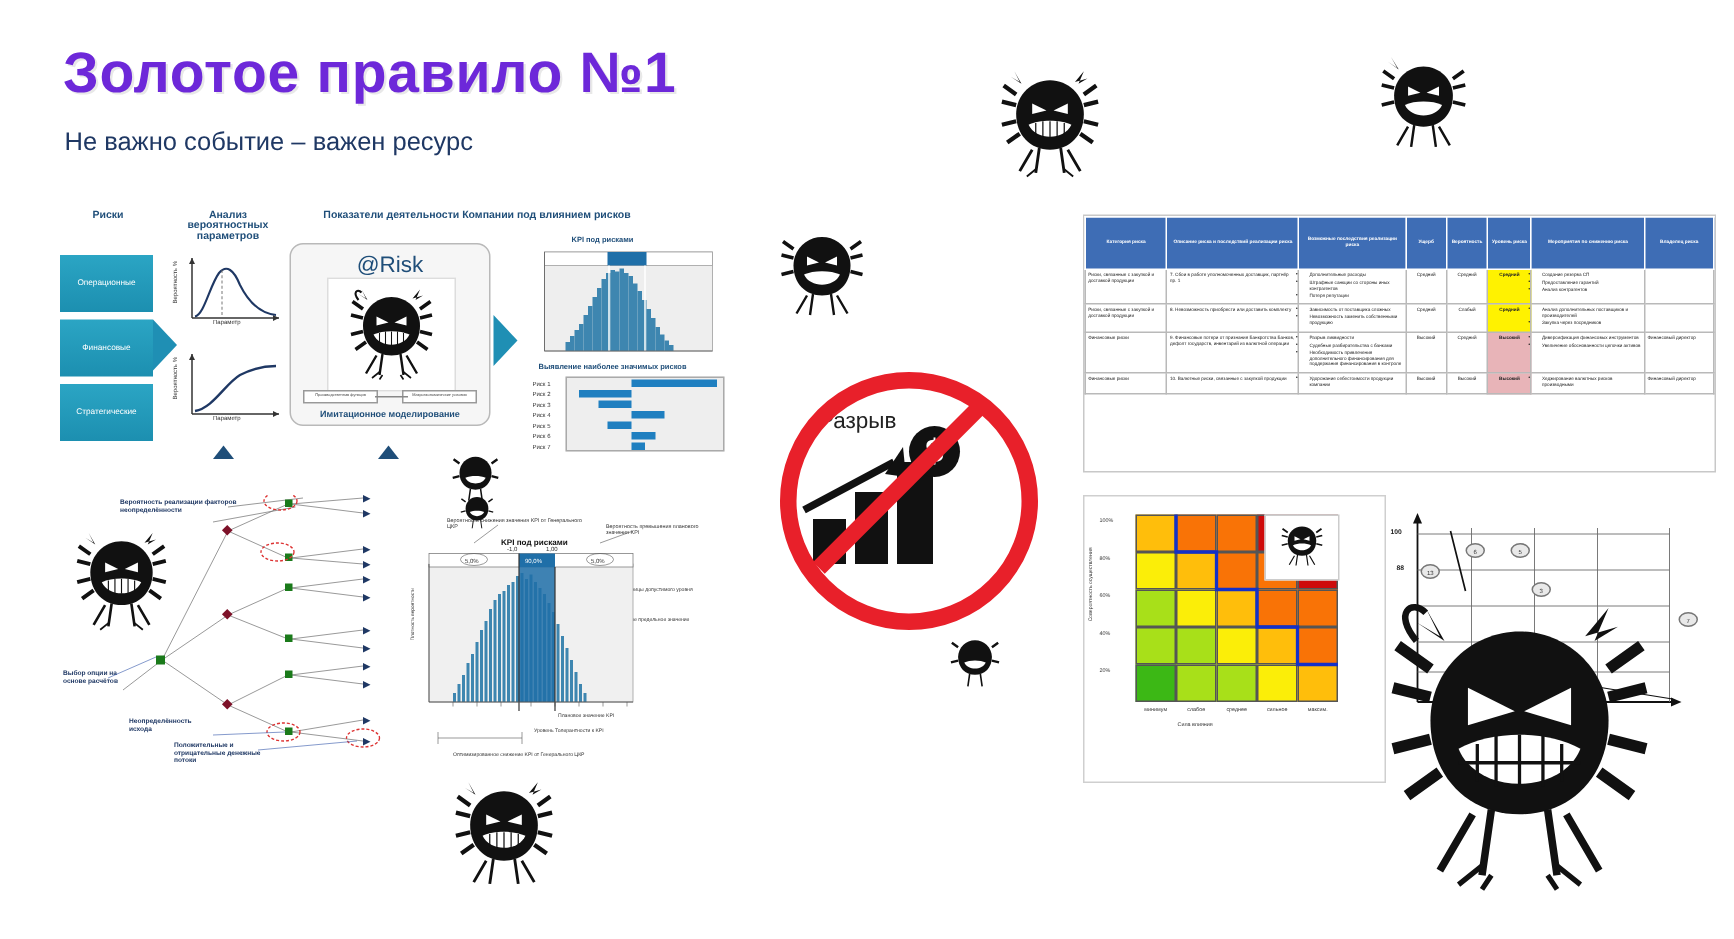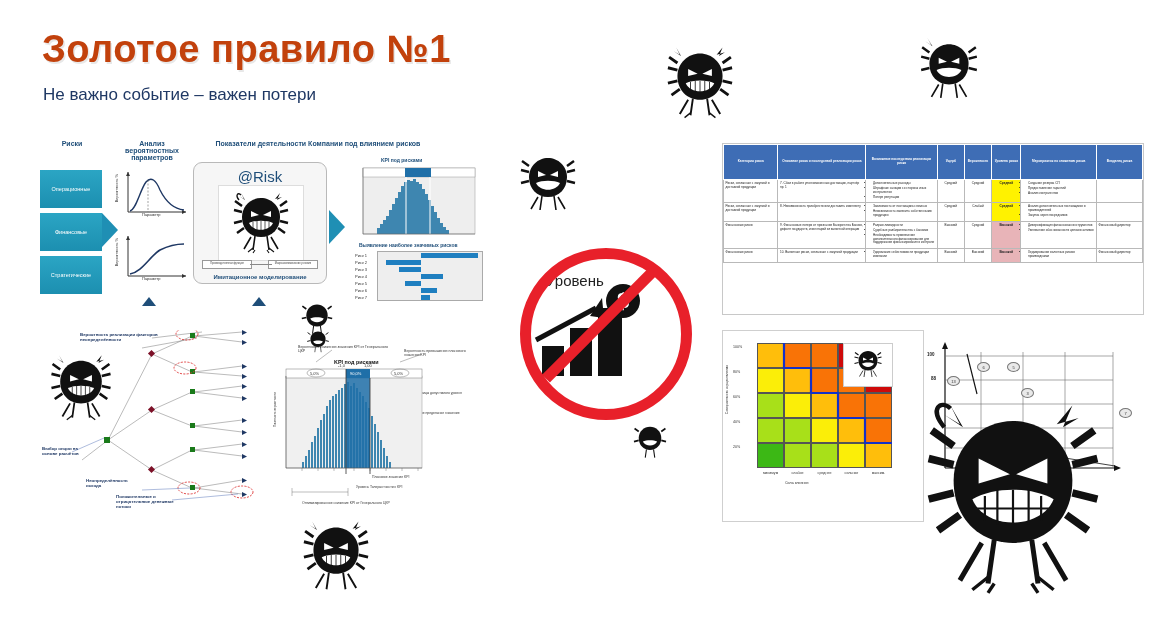--- a/index.html
+++ b/index.html
@@ -6,21 +6,21 @@
   body{
     width:1156px;height:626px;background:#ffffff;
     font-family:"Liberation Sans", sans-serif;
     position:relative;overflow:hidden;
   }
   .slide{position:absolute;inset:0;}
 
   
   .title{
     position:absolute;left:42px;top:28px;
-    font-size:38px;font-weight:bold;color:#c2410c;
+    font-size:38px;font-weight:bold;color:#6d28d9;
     letter-spacing:.5px;
     text-shadow:1.5px 1.5px 0 #e8e8e8;
   }
   .subtitle{
     position:absolute;left:43px;top:85px;
     font-size:17px;color:#1F3864;
   }
 
   
   .panel{position:absolute;}
@@ -120,21 +120,21 @@
     background:#e9e9e9;border:.6px solid #777;font-size:4px;color:#333;
     display:flex;align-items:center;justify-content:center;}
   .sc-tick{position:absolute;font-size:4.5px;color:#222;font-weight:bold;}
 </style>
 </head>
 <body>
 
 <div class="slide">
 
   <div class="title">Золотое правило №1</div>
-  <div class="subtitle">Не важно событие – важен потери</div>
+  <div class="subtitle">Не важно событие – важен ресурс</div>
 
   <div class="panel" id="diagram1">
 
     <div class="d1-head" style="left:4px;top:0;width:60px;">Риски</div>
     <div class="d1-head" style="left:74px;top:0;width:80px;">Анализ вероятностных параметров</div>
     <div class="d1-head" style="left:155px;top:0;width:250px;">Показатели деятельности Компании под влиянием рисков</div>
 
     <div class="riskbox" style="top:30px;">Операционные</div>
     <div class="riskbox" style="top:73px;">Финансовые</div>
     <div class="riskbox" style="top:116px;">Стратегические</div>
@@ -428,21 +428,21 @@
           <path d="M24 46 L22 60 M36 46 L38 60" stroke="#111" stroke-width="1.6" fill="none"></path>
         </g>
         <g fill="#fff">
             <path d="M18 33 C24 30 36 30 42 33 C38 42 22 42 18 33 Z"></path>
           </g>
       </svg>
     </div>
   </div>
 
   <div class="panel" id="noBiz">
-    <div class="biz-text">Уровень</div>
+    <div class="biz-text">Разрыв</div>
     <div class="bar" style="left:30px;top:110px;width:22px;height:30px;"></div>
     <div class="bar" style="left:58px;top:92px;width:22px;height:48px;"></div>
     <div class="bar" style="left:86px;top:72px;width:24px;height:68px;"></div>
     <svg width="176" height="172" viewBox="0 0 176 172" style="position:absolute;left:0;top:0;">
       <path d="M24 104 L84 72" stroke="#111" stroke-width="5" fill="none"></path>
       <polygon points="90,62 78,80 92,82" fill="#111"></polygon>
     </svg>
     <div class="coin">$</div>
     <div class="circle-ban"></div>
     <div class="ban-slash"></div>

